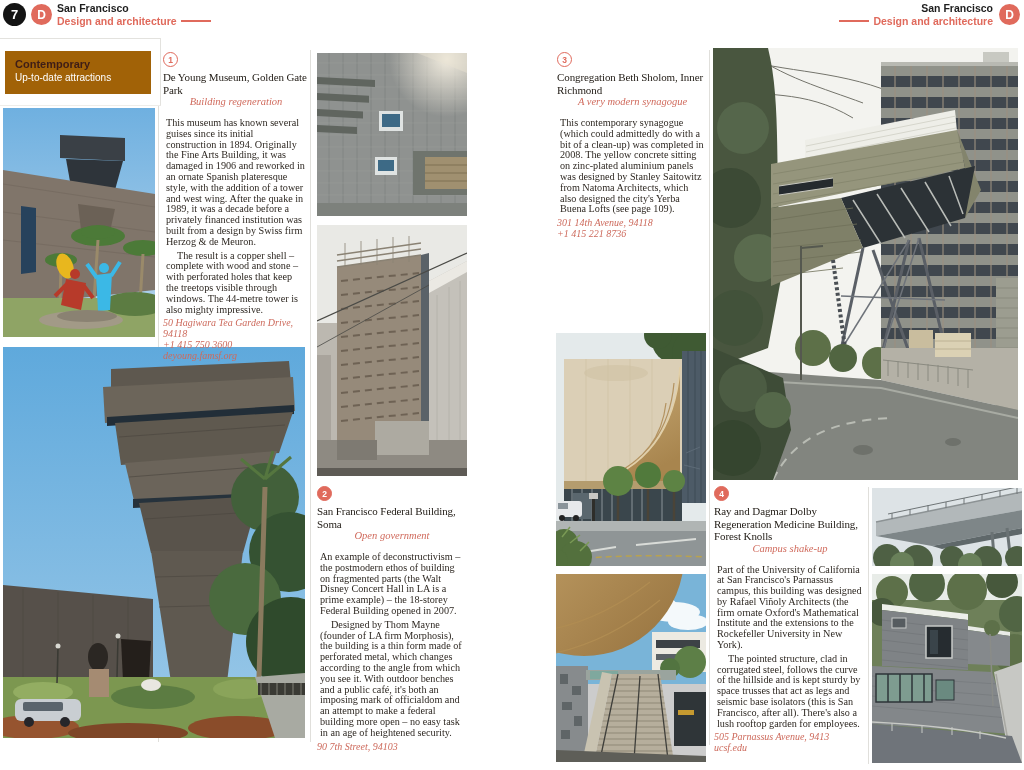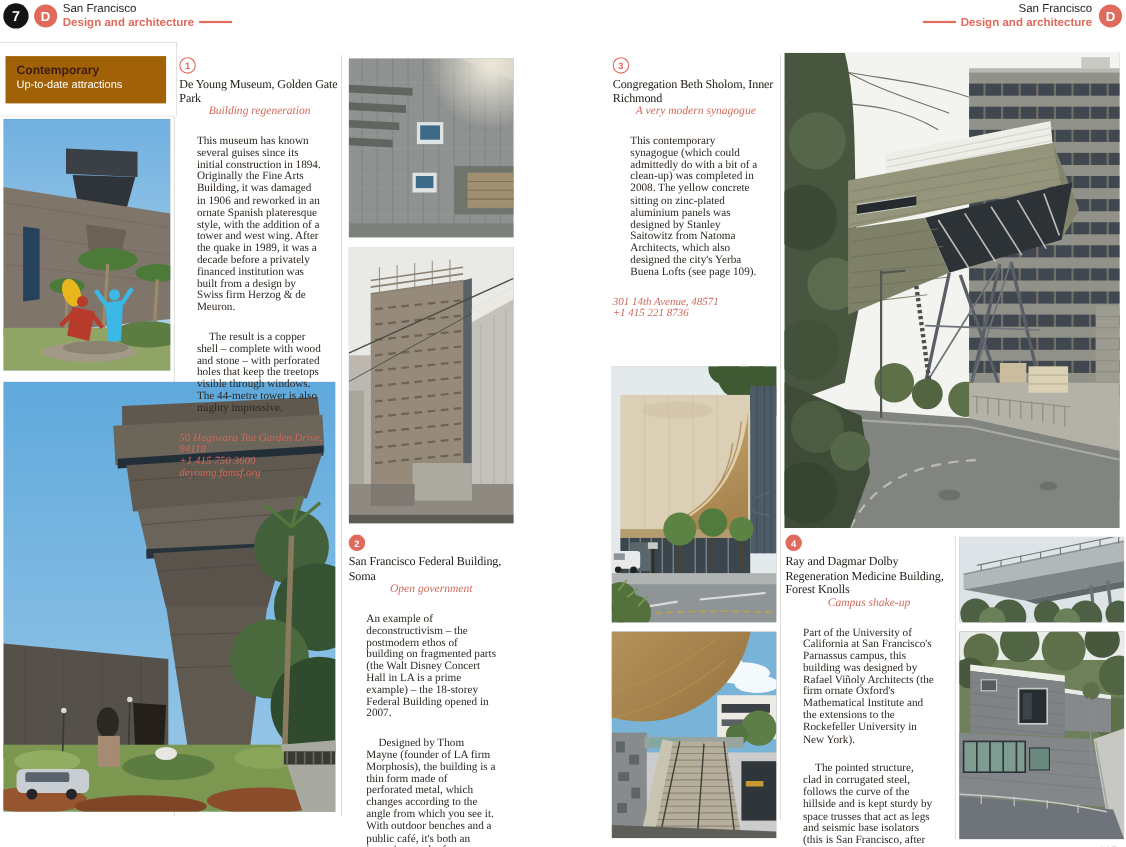--- a/index.html
+++ b/index.html
@@ -8,41 +8,41 @@
   .abs{position:absolute;}
   .rule{position:absolute;width:1px;background:#e0dfdb;}
 
   
   .badge{border-radius:50%;color:#fff;display:flex;align-items:center;justify-content:center;
          font-family:"Liberation Sans",sans-serif;font-weight:bold;}
   .badge7{left:3px;top:3px;width:23px;height:23px;background:#141414;font-size:13px;}
   .badgeD-left{left:31px;top:4px;width:21px;height:21px;background:#e06a5c;font-size:12px;}
   .badgeD-right{left:999px;top:4px;width:21px;height:21px;background:#e06a5c;font-size:12px;}
   .hdrblock{top:3px;line-height:11px;}
-  .hdr-city{font-family:"Liberation Sans",sans-serif;font-weight:normal;font-size:10.5px;color:#1d1d1d;}
+  .hdr-city{font-family:"Liberation Sans",sans-serif;font-weight:bold;font-size:10.5px;color:#1d1d1d;}
   .hdr-section{font-family:Liberation Sans, sans-serif;font-weight:bold;font-size:10.5px;color:#e06a5c;}
   .hdr-dash{display:inline-block;width:30px;height:2px;background:#e06a5c;vertical-align:3px;}
 
   
   .side-card{left:0;top:38px;width:160px;height:66px;background:#fff;
              border-top:1px solid #e3e2de;border-right:1px solid #e3e2de;border-bottom:1px solid #eeede9;}
   .side-box{position:absolute;left:5px;top:12px;width:146px;height:43px;background:#a16207;
             padding:7px 0 0 10px;box-sizing:border-box;}
   .side-title{font-family:"Liberation Sans",sans-serif;font-weight:bold;font-size:11px;color:#3e1d17;line-height:13px;}
   .side-sub{font-family:"Liberation Sans",sans-serif;font-size:10px;color:#ffffff;line-height:13px;}
 
   
   .article{position:absolute;color:#2e2822;}
   .num{width:13px;height:13px;border-radius:50%;display:flex;align-items:center;justify-content:center;
        font-family:"Liberation Sans",sans-serif;font-weight:bold;font-size:8.5px;margin-bottom:4px;}
   .num.outline{border:1.2px solid #e06a5c;color:#e06a5c;background:#fff;}
   .num.filled{background:#e06a5c;color:#fff;border:1.2px solid #e06a5c;}
   .a-title{font-size:11px;line-height:12.5px;letter-spacing:-0.1px;font-weight:normal;margin:2px 0 0 0;color:#26211b;}
   .a-cat{font-size:10.5px;line-height:12px;font-style:italic;color:#d06a5c;margin:0 0 10px 0;text-align:center;}
-  .a-body{font-size:10.2px;line-height:10.8px;margin:16px;text-align:left;}
+  .a-body{font-size:10.2px;line-height:10.8px;margin:3px;text-align:left;}
   .a-body + .a-body{text-indent:11px;}
   .a-addr{font-size:10px;line-height:10.8px;font-style:italic;color:#cd6a5c;}
   .a-addr:first-of-type{margin-top:1px;}
 
   
   figure.photo{position:absolute;margin:0;padding:0;overflow:hidden;background:#ccc;}
   figure.photo svg{display:block;}
 
   .pagenum{font-family:"Liberation Sans",sans-serif;font-size:11px;color:#8f8f8f;}
 </style>
@@ -485,21 +485,21 @@
   <p class="a-body">An example of deconstructivism – the postmodern ethos of building on fragmented parts (the Walt Disney Concert Hall in LA is a prime example) – the 18-storey Federal Building opened in 2007.</p>
   <p class="a-body">Designed by Thom Mayne (founder of LA firm Morphosis), the building is a thin form made of perforated metal, which changes according to the angle from which you see it. With outdoor benches and a public café, it's both an imposing mark of officialdom and an attempt to make a federal building more open – no easy task in an age of heightened security.</p>
   <div class="a-addr">90 7th Street, 94103</div>
 </section>
 
 <section class="article" style="left:557px;top:52px;width:151px;">
   <span class="num outline">3</span>
   <h3 class="a-title">Congregation Beth Sholom, Inner Richmond</h3>
   <div class="a-cat">A very modern synagogue</div>
   <p class="a-body">This contemporary synagogue (which could admittedly do with a bit of a clean-up) was completed in 2008. The yellow concrete sitting on zinc-plated aluminium panels was designed by Stanley Saitowitz from Natoma Architects, which also designed the city's Yerba Buena Lofts (see page 109).</p>
-  <div class="a-addr">301 14th Avenue, 48571</div>
+  <div class="a-addr">301 14th Avenue, 94118</div>
   <div class="a-addr">+1 415 221 8736</div>
 </section>
 
 <section class="article" style="left:714px;top:486px;width:152px;">
   <span class="num filled">4</span>
   <h3 class="a-title">Ray and Dagmar Dolby Regeneration Medicine Building, Forest Knolls</h3>
   <div class="a-cat">Campus shake-up</div>
   <p class="a-body">Part of the University of California at San Francisco's Parnassus campus, this building was designed by Rafael Viñoly Architects (the firm ornate Oxford's Mathematical Institute and the extensions to the Rockefeller University in New York).</p>
   <p class="a-body">The pointed structure, clad in corrugated steel, follows the curve of the hillside and is kept sturdy by space trusses that act as legs and seismic base isolators (this is San Francisco, after all). There's also a lush rooftop garden for employees.</p>
   <div class="a-addr">505 Parnassus Avenue, 9413</div>

